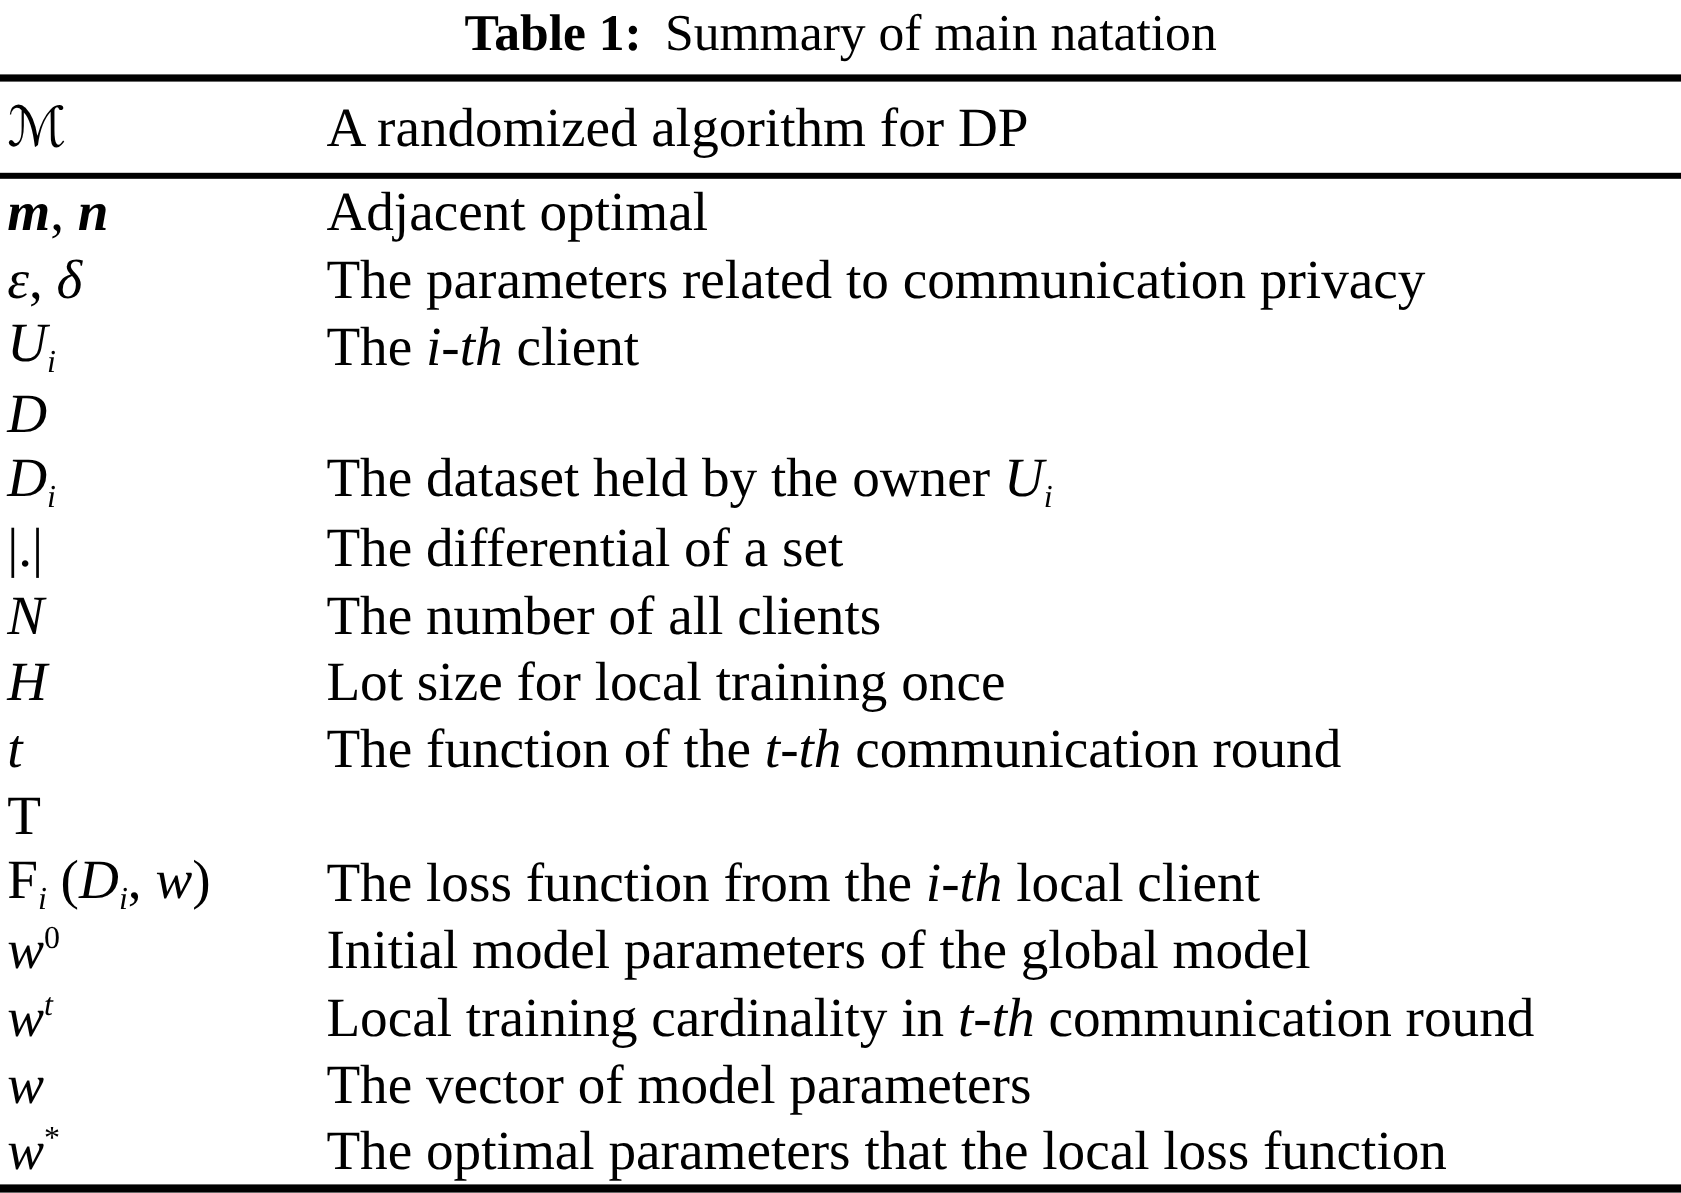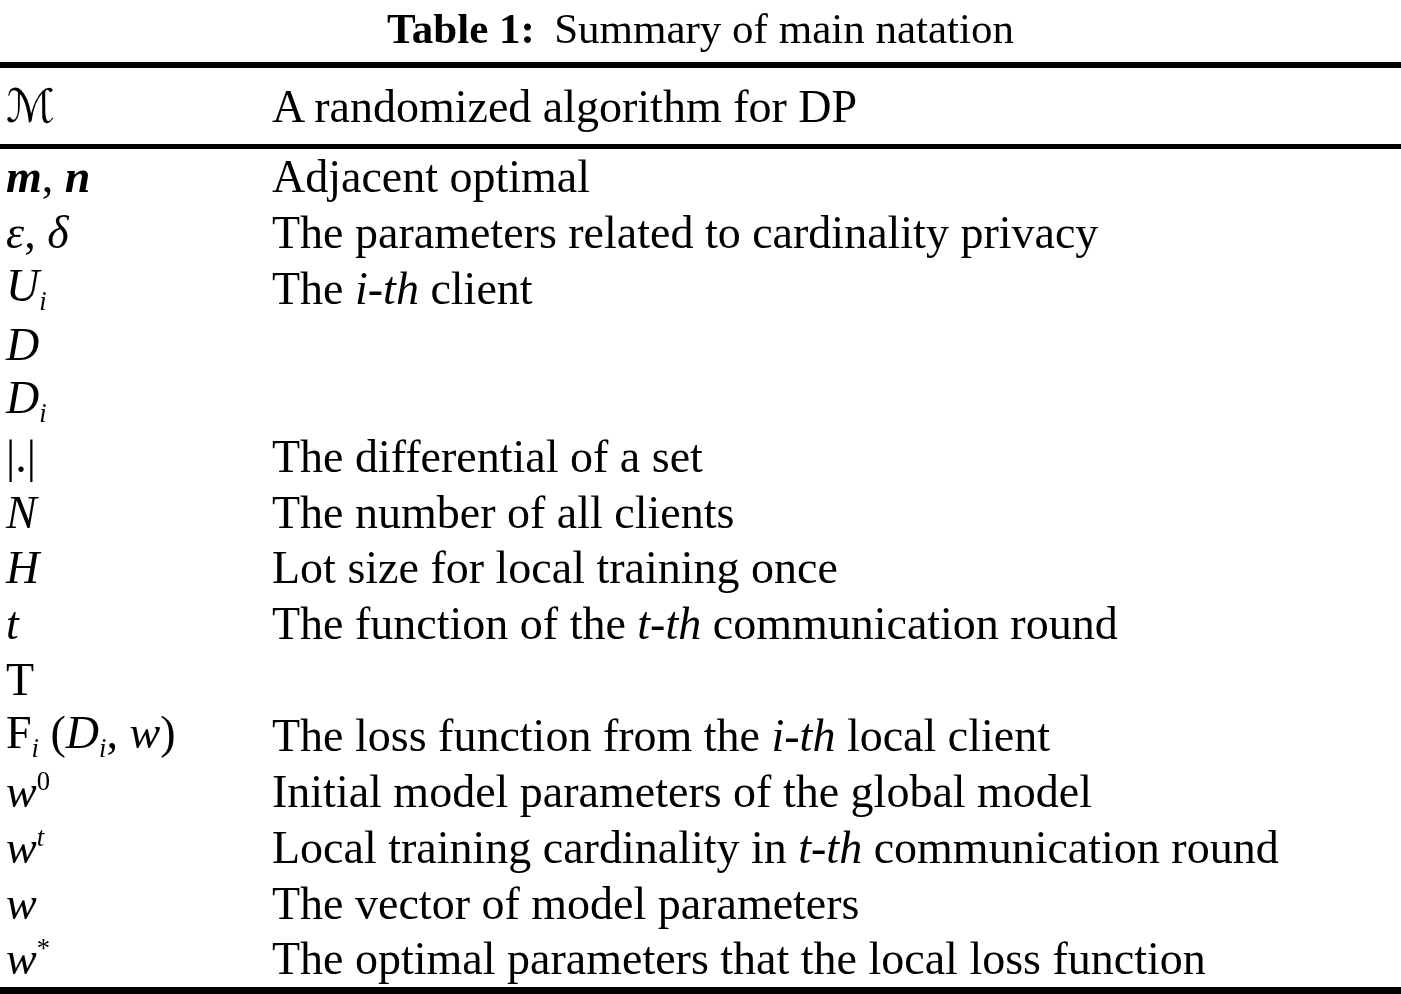--- a/index.html
+++ b/index.html
@@ -73,31 +73,32 @@
 
   <div class="rule rule-mid"></div>
 
   <div class="rows-body" id="rowsBody">
       <div class="trow">
         <div class="sym"><span class="seg seg-bi">m</span><span class="seg seg-r">, </span><span class="seg seg-bi">n</span></div>
         <div class="desc"><span class="seg seg-r">Adjacent optimal</span></div>
       </div>
       <div class="trow">
         <div class="sym"><span class="seg seg-i">ε</span><span class="seg seg-r">, </span><span class="seg seg-i">δ</span></div>
-        <div class="desc"><span class="seg seg-r">The parameters related to cardinality privacy</span></div>
+        <div class="desc"><span class="seg seg-r">The parameters related to communication privacy</span></div>
       </div>
       <div class="trow">
         <div class="sym"><span class="seg seg-i">U</span><span class="seg seg-sub">i</span></div>
         <div class="desc"><span class="seg seg-r">The </span><span class="seg seg-i">i-th</span><span class="seg seg-r"> client</span></div>
       </div>
       <div class="trow">
         <div class="sym"><span class="seg seg-i">D</span></div>
       </div>
       <div class="trow">
         <div class="sym"><span class="seg seg-i">D</span><span class="seg seg-sub">i</span></div>
+        <div class="desc"><span class="seg seg-r">The dataset held by the owner </span><span class="seg seg-i">U</span><span class="seg seg-sub">i</span></div>
       </div>
       <div class="trow">
         <div class="sym"><span class="seg seg-r">|.|</span></div>
         <div class="desc"><span class="seg seg-r">The differential of a set</span></div>
       </div>
       <div class="trow">
         <div class="sym"><span class="seg seg-i">N</span></div>
         <div class="desc"><span class="seg seg-r">The number of all clients</span></div>
       </div>
       <div class="trow">

